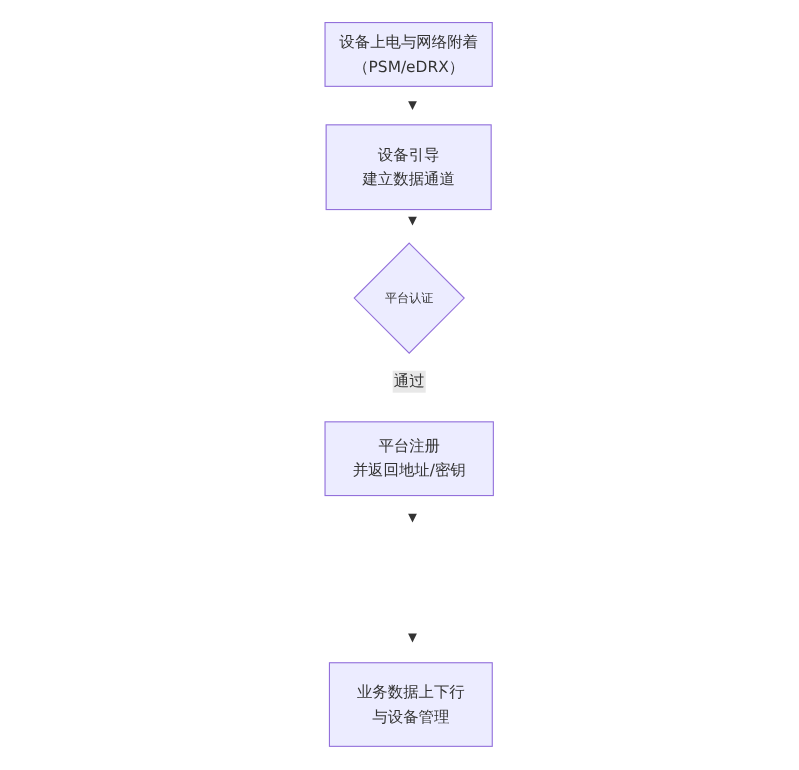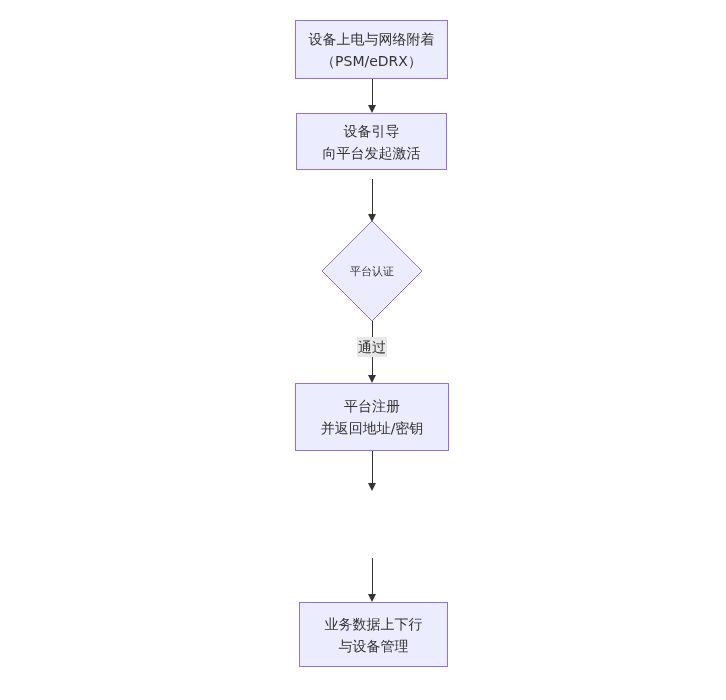--- a/index.html
+++ b/index.html
@@ -28,21 +28,21 @@
     color: var(--text, #333333);
     font-size: 14px;
     line-height: 22px;
     text-align: center;
     white-space: nowrap;
   }
   .connector {
     position: absolute;
     width: 14px;
     display: flex;
-    flex-direction: column;
+    flex-direction: row;
     align-items: center;
   }
   .connector .line {
     width: 1px;
     flex: 1;
     background: var(--line, #333333);
   }
   .connector .arrowhead {
     width: 0;
     height: 0;
@@ -91,23 +91,23 @@
   <div class="node" style="left:295px; top:20px; width:153px; height:59px;">
     <div>设备上电与网络附着</div>
     <div>（PSM/eDRX）</div>
   </div>
 
   <div class="connector" style="left:365px; top:79px; height:34px;">
     <div class="line"></div>
     <div class="arrowhead"></div>
   </div>
 
-  <div class="node" style="left:296px; top:113px; width:151px; height:57px;">
+  <div class="node" style="left:296px; top:113px; width:151px; height:78px;">
     <div>设备引导</div>
-    <div>向平台发起激活</div>
+    <div>建立数据通道</div>
   </div>
 
   <div class="connector" style="left:365px; top:179px; height:43px;">
     <div class="line"></div>
     <div class="arrowhead"></div>
   </div>
 
   <div class="diamond-wrap" style="left:321px; top:220px; width:102px; height:102px;">
     <svg width="102" height="102" viewBox="0 0 102 102">
       <polygon points="51,1 101,51 51,101 1,51"></polygon>
@@ -130,18 +130,18 @@
     <div class="line"></div>
     <div class="arrowhead"></div>
   </div>
 
 
   <div class="connector" style="left:365px; top:558px; height:44px;">
     <div class="line"></div>
     <div class="arrowhead"></div>
   </div>
 
-  <div class="node" style="left:299px; top:602px; width:149px; height:65px;">
+  <div class="node" style="left:299px; top:602px; width:149px; height:77px;">
     <div>业务数据上下行</div>
     <div>与设备管理</div>
   </div>
 
 </div>
 
 </body></html>

